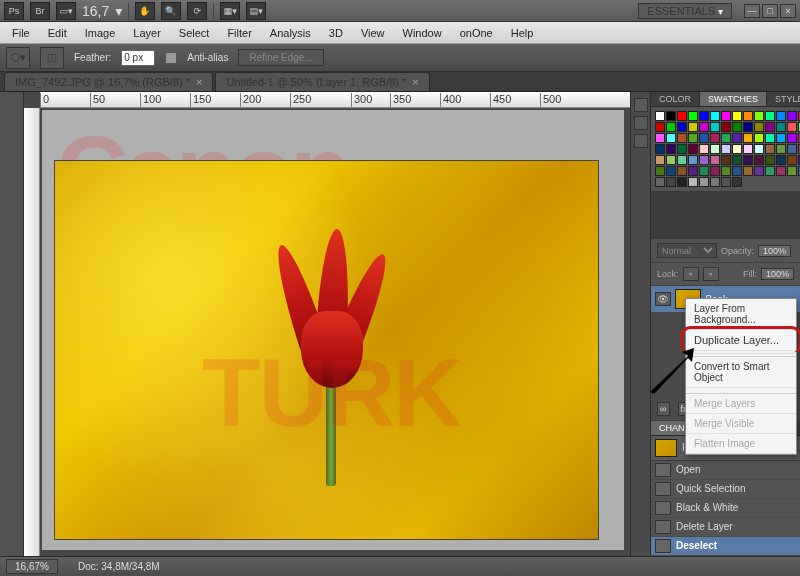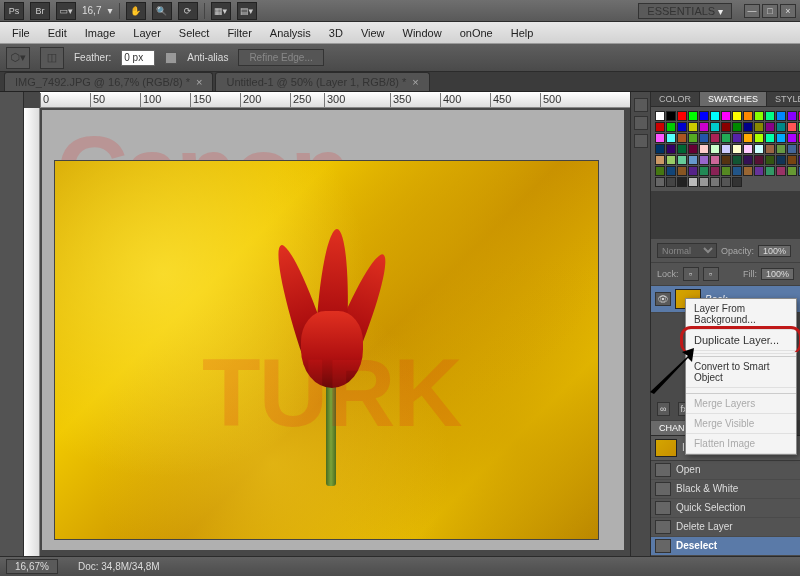--- a/index.html
+++ b/index.html
@@ -1,20 +1,20 @@
 <!DOCTYPE html>
 <html><head>
 <meta charset="utf-8">
 <style>
 *{margin:0;padding:0;box-sizing:border-box;font-family:"Segoe UI",Tahoma,sans-serif;font-size:11px;color:#333;user-select:none}
 body{width:800px;height:576px;background:#404040;overflow:hidden;position:relative}
 .titlebar{height:22px;background:linear-gradient(#6f6f6f,#595959);display:flex;align-items:center;padding:0 4px;gap:6px;border-bottom:1px solid #2b2b2b}
 .titlebar .icon-box{width:20px;height:18px;background:#3a3a3a;border:1px solid #222;display:flex;align-items:center;justify-content:center;color:#ccc;font-size:9px}
 .titlebar .sep{width:1px;height:16px;background:#444}
-.titlebar .txt{color:#ddd;font-size:10px}
+.titlebar .txt{color:#ddd;font-size:14px}
 .titlebar .spacer{flex:1}
 .titlebar .ess{background:#5a5a5a;border:1px solid #333;color:#eee;padding:1px 8px;font-size:10px}
 .winbtns{display:flex;gap:2px;margin-left:6px}
 .winbtns div{width:16px;height:14px;background:#6a6a6a;border:1px solid #333;color:#ddd;font-size:9px;display:flex;align-items:center;justify-content:center}
 .menubar{height:22px;background:linear-gradient(#e8e8e8,#d2d2d2);display:flex;align-items:center;padding:0 4px;gap:2px;border-bottom:1px solid #999}
 .menubar span{padding:3px 8px;color:#222}
 .optbar{height:28px;background:linear-gradient(#5e5e5e,#4a4a4a);display:flex;align-items:center;padding:0 6px;gap:10px;border-bottom:1px solid #2b2b2b;color:#ddd}
 .optbar .tool{width:24px;height:22px;background:#585858;border:1px solid #333;display:flex;align-items:center;justify-content:center}
 .optbar label{color:#ddd;font-size:10px}
 .optbar input[type=text]{width:34px;height:16px;background:#fff;border:1px solid #666;font-size:10px;padding:0 2px}
@@ -139,21 +139,21 @@
 <div class="main">
   <div class="toolbar"></div>
   <div class="canvas-area">
     <div class="ruler-h">
       <span style="left:0">0</span>
         <span style="left:50px">50</span>
         <span style="left:100px">100</span>
         <span style="left:150px">150</span>
         <span style="left:200px">200</span>
         <span style="left:250px">250</span>
-        <span style="left:284px">300</span>
+        <span style="left:311px">300</span>
         <span style="left:350px">350</span>
         <span style="left:400px">400</span>
         <span style="left:450px">450</span>
         <span style="left:500px">500</span>
     </div>
     <div class="ruler-v"></div>
     <div class="canvas-bg">
       <div class="wm wm1">Canon</div>
       <div class="photo">
         <div class="blur1"></div>
@@ -328,25 +328,25 @@
       <div class="hhdr">
         <div class="hthumb"></div>
           <span class="htxt">IMG_7492.JPG</span>
       </div>
       <div class="hrow">
           <div class="hicon"></div>
           <span class="hlbl">Open</span>
         </div>
       <div class="hrow">
           <div class="hicon"></div>
+          <span class="hlbl">Quick Selection</span>
+        </div>
+      <div class="hrow">
+          <div class="hicon"></div>
           <span class="hlbl">Black &amp; White</span>
-        </div>
-      <div class="hrow">
-          <div class="hicon"></div>
-          <span class="hlbl">Quick Selection</span>
         </div>
       <div class="hrow">
           <div class="hicon"></div>
           <span class="hlbl">Delete Layer</span>
         </div>
       <div class="hrow sel">
           <div class="hicon"></div>
           <span class="hlbl">Deselect</span>
         </div>
     </div>

